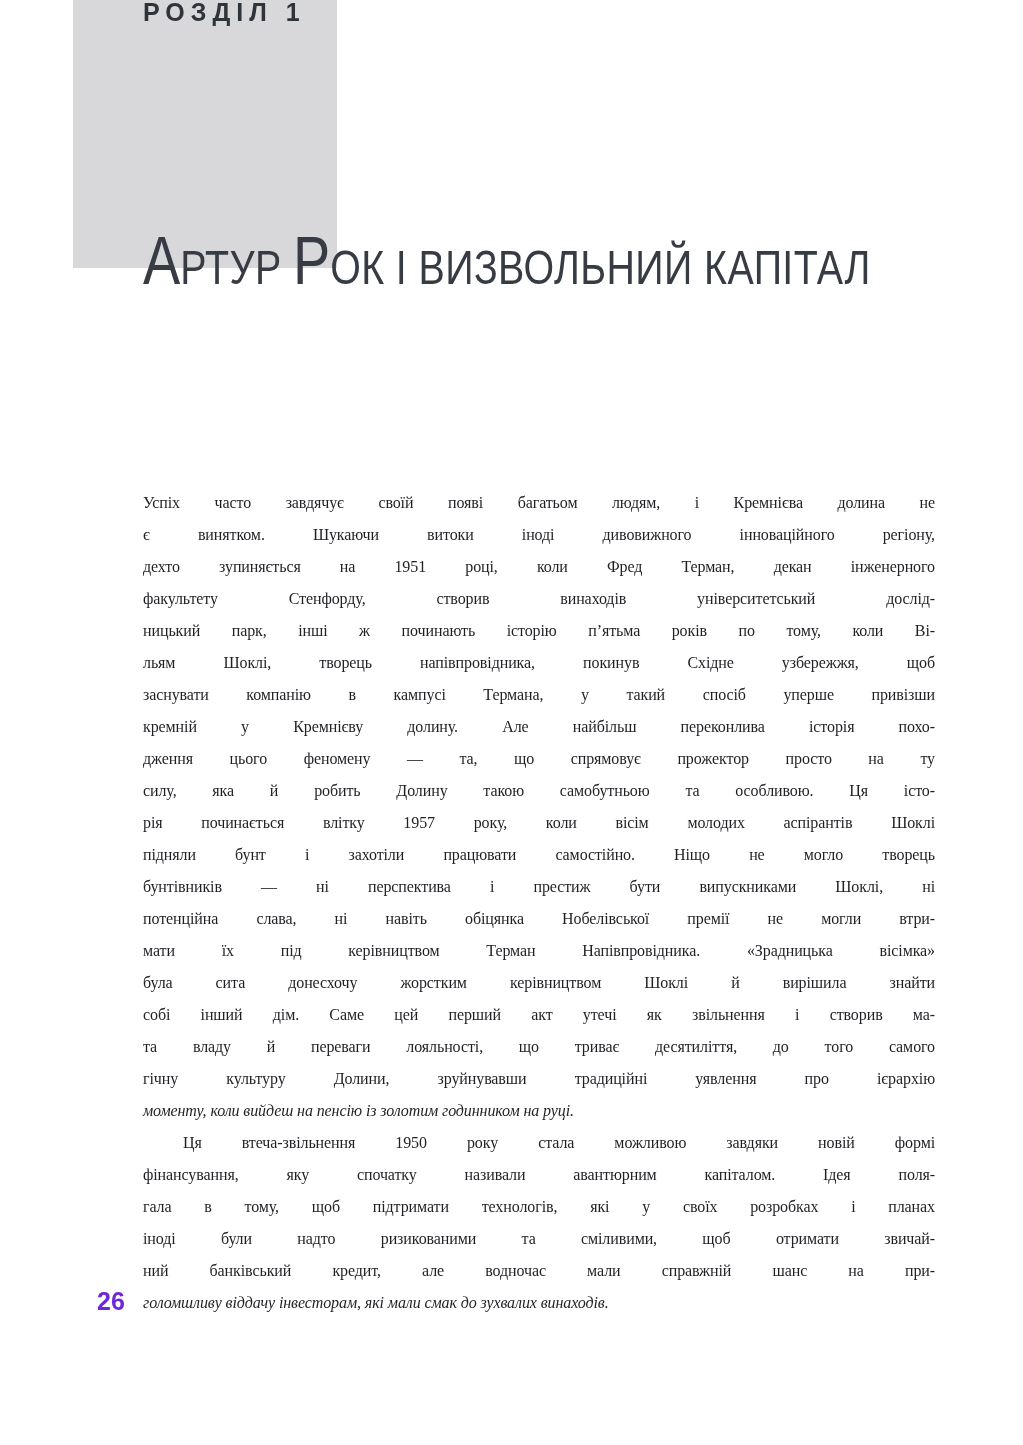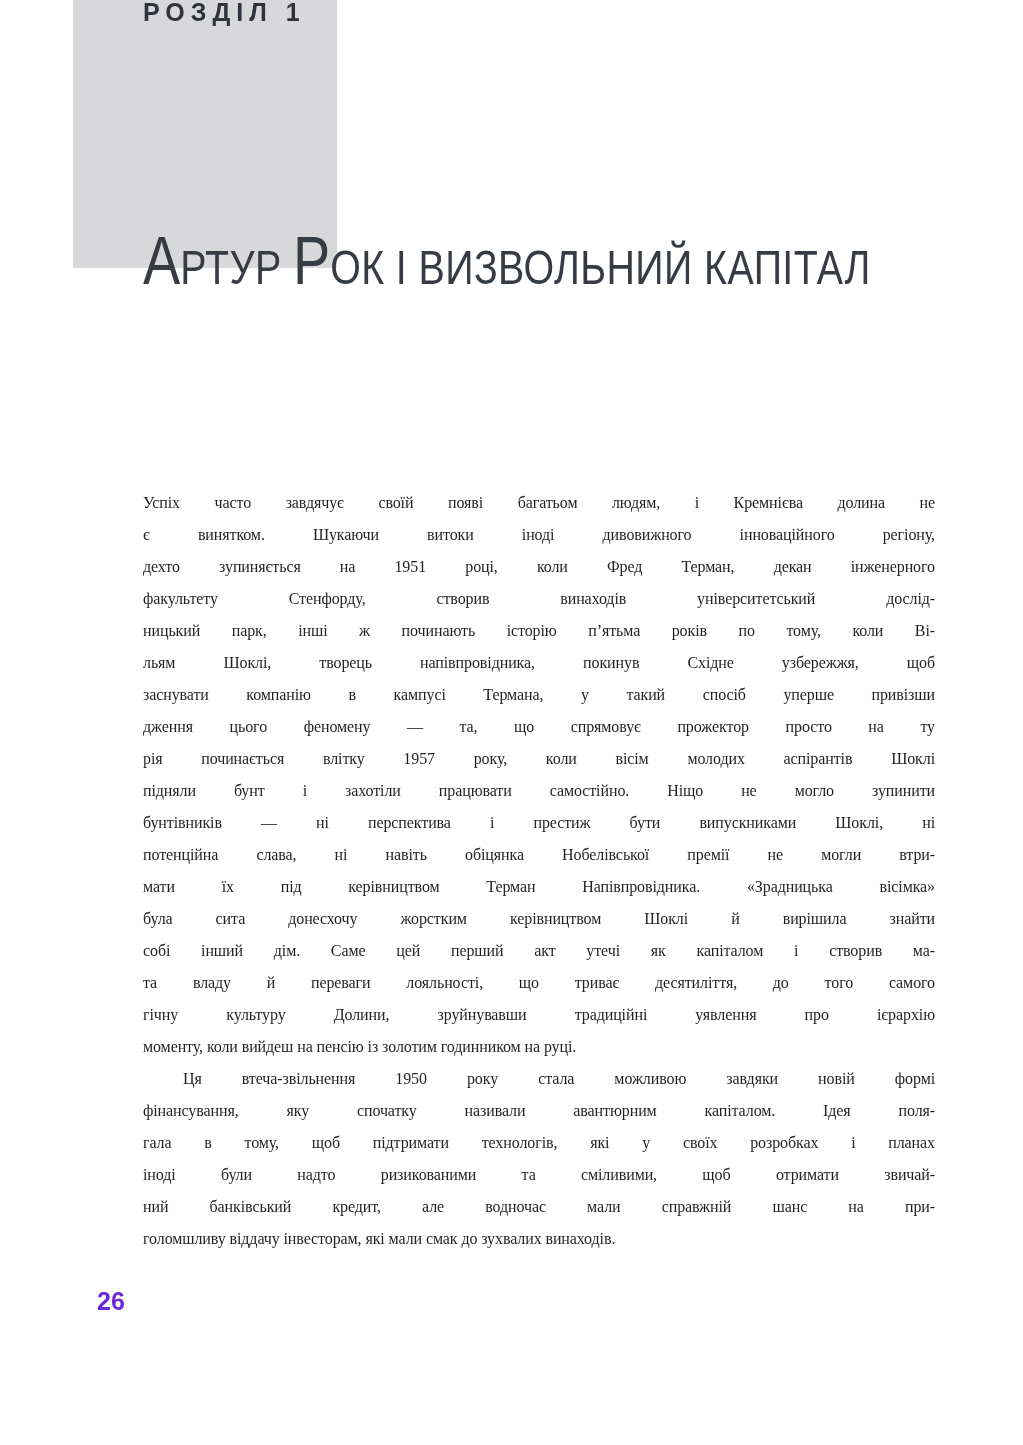--- a/index.html
+++ b/index.html
@@ -76,20 +76,21 @@
     color: #1f2024;
     letter-spacing: -0.1px;
   }
   .body-text .line {
     text-align: justify;
     text-align-last: justify;
     white-space: normal;
   }
   .body-text .line.last {
     text-align-last: left;
+    font-style: italic;
   }
   .body-text .line.indent {
     text-indent: 40px;
   }
 
   
   .page-number {
     position: absolute;
     left: 97px;
     top: 1289px;
@@ -112,28 +113,30 @@
   <h1 class="title"><span class="big">А</span><span class="small">РТУР </span><span class="big">Р</span><span class="small">ОК І ВИЗВОЛЬНИЙ КАПІТАЛ</span></h1>
 
   <div class="body-text">
       <div class="line">Успіх часто завдячує своїй появі багатьом людям, і Кремнієва долина не</div>
       <div class="line">є винятком. Шукаючи витоки іноді дивовижного інноваційного регіону,</div>
       <div class="line">дехто зупиняється на 1951 році, коли Фред Терман, декан інженерного</div>
       <div class="line">факультету Стенфорду, створив винаходів університетський дослід-</div>
       <div class="line">ницький парк, інші ж починають історію п’ятьма років по тому, коли Ві-</div>
       <div class="line">льям Шоклі, творець напівпровідника, покинув Східне узбережжя, щоб</div>
       <div class="line">заснувати компанію в кампусі Термана, у такий спосіб уперше привізши</div>
+      <div class="line">кремній у Кремнієву долину. Але найбільш переконлива історія похо-</div>
       <div class="line">дження цього феномену — та, що спрямовує прожектор просто на ту</div>
+      <div class="line">силу, яка й робить Долину такою самобутньою та особливою. Ця істо-</div>
       <div class="line">рія починається влітку 1957 року, коли вісім молодих аспірантів Шоклі</div>
-      <div class="line">підняли бунт і захотіли працювати самостійно. Ніщо не могло зупинити</div>
+      <div class="line">підняли бунт і захотіли працювати самостійно. Ніщо не могло творець</div>
       <div class="line">бунтівників — ні перспектива і престиж бути випускниками Шоклі, ні</div>
       <div class="line">потенційна слава, ні навіть обіцянка Нобелівської премії не могли втри-</div>
       <div class="line">мати їх під керівництвом Терман Напівпровідника. «Зрадницька вісімка»</div>
       <div class="line">була сита донесхочу жорстким керівництвом Шоклі й вирішила знайти</div>
-      <div class="line">собі інший дім. Саме цей перший акт утечі як капіталом і створив ма-</div>
+      <div class="line">собі інший дім. Саме цей перший акт утечі як звільнення і створив ма-</div>
       <div class="line">та владу й переваги лояльності, що триває десятиліття, до того самого</div>
       <div class="line">гічну культуру Долини, зруйнувавши традиційні уявлення про ієрархію</div>
       <div class="line last">моменту, коли вийдеш на пенсію із золотим годинником на руці.</div>
       <div class="line indent">Ця втеча-звільнення 1950 року стала можливою завдяки новій формі</div>
       <div class="line">фінансування, яку спочатку називали авантюрним капіталом. Ідея поля-</div>
       <div class="line">гала в тому, щоб підтримати технологів, які у своїх розробках і планах</div>
       <div class="line">іноді були надто ризикованими та сміливими, щоб отримати звичай-</div>
       <div class="line">ний банківський кредит, але водночас мали справжній шанс на при-</div>
       <div class="line last">голомшливу віддачу інвесторам, які мали смак до зухвалих винаходів.</div>
     </div>

